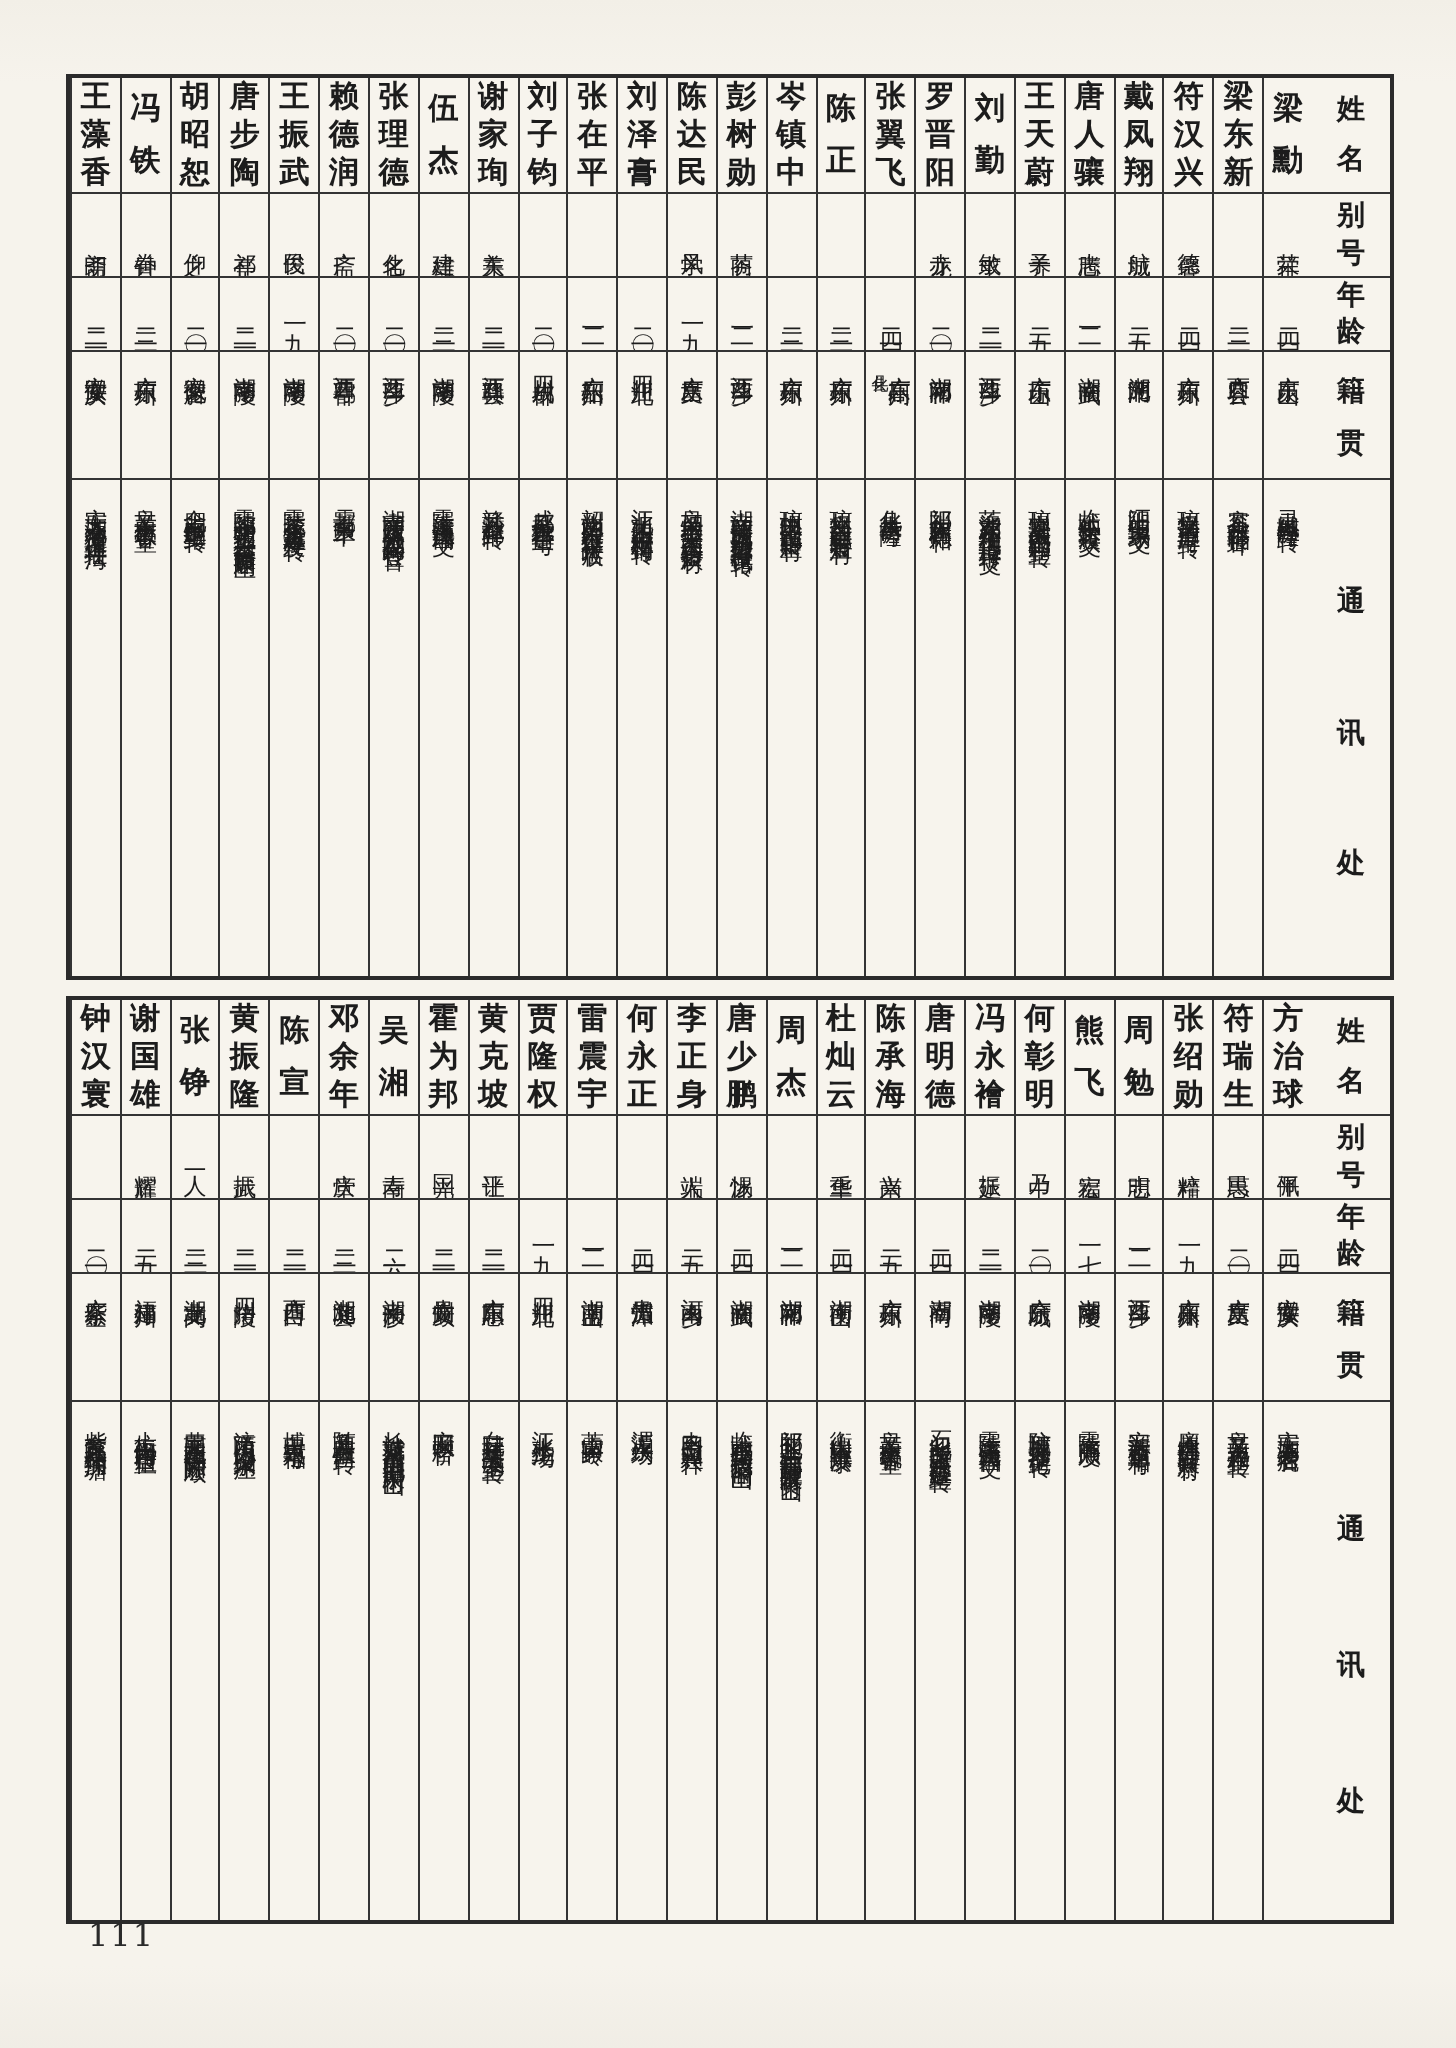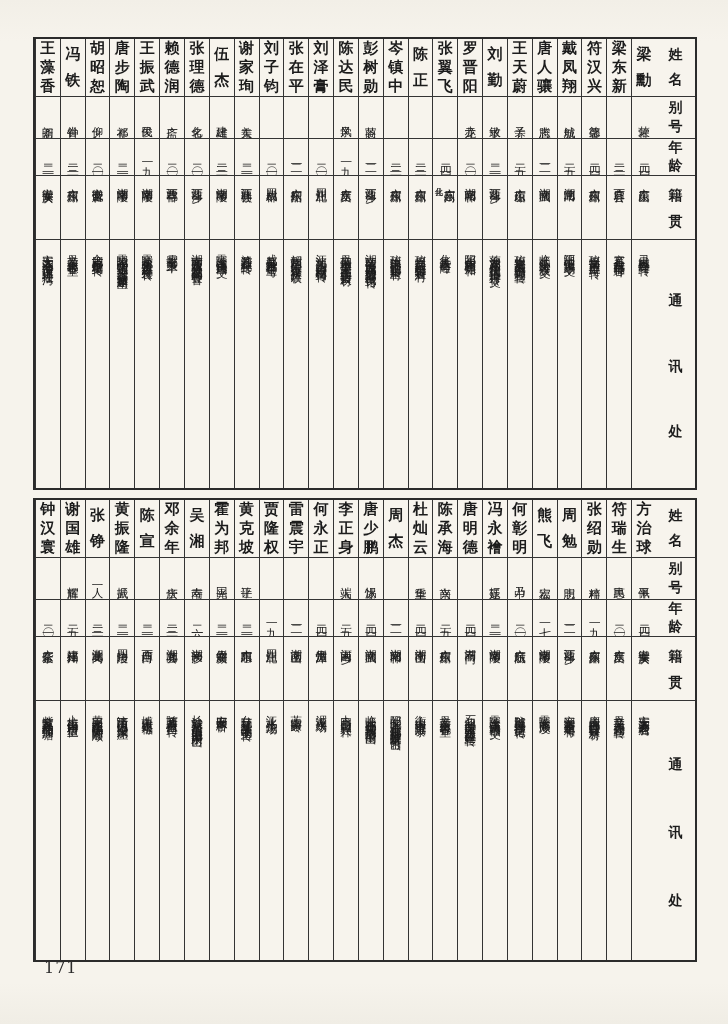--- a/index.html
+++ b/index.html
@@ -1288,14 +1288,14 @@
         <div class="cell cell-native">
           <div class="native-wrap">
             <div class="nat-main">广东紫金</div>
           </div>
         </div>
         <div class="cell cell-contact">
           <div class="vtxt">紫金第五区柏埔约深塘</div>
         </div>
       </div>
     </div>
-  <div class="page-number">171</div>
+  <div class="page-number">111</div>
 </div>
 
 </body></html>

